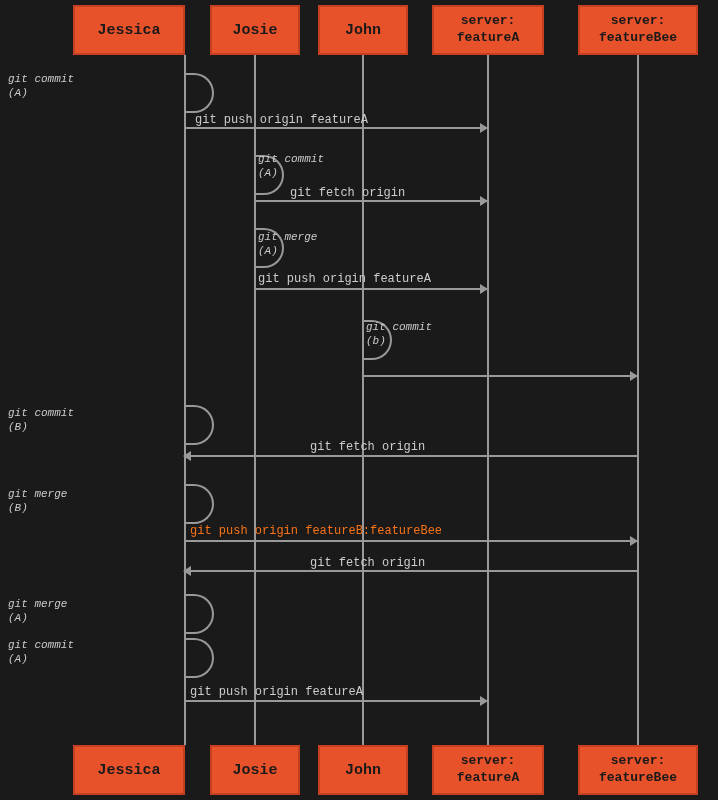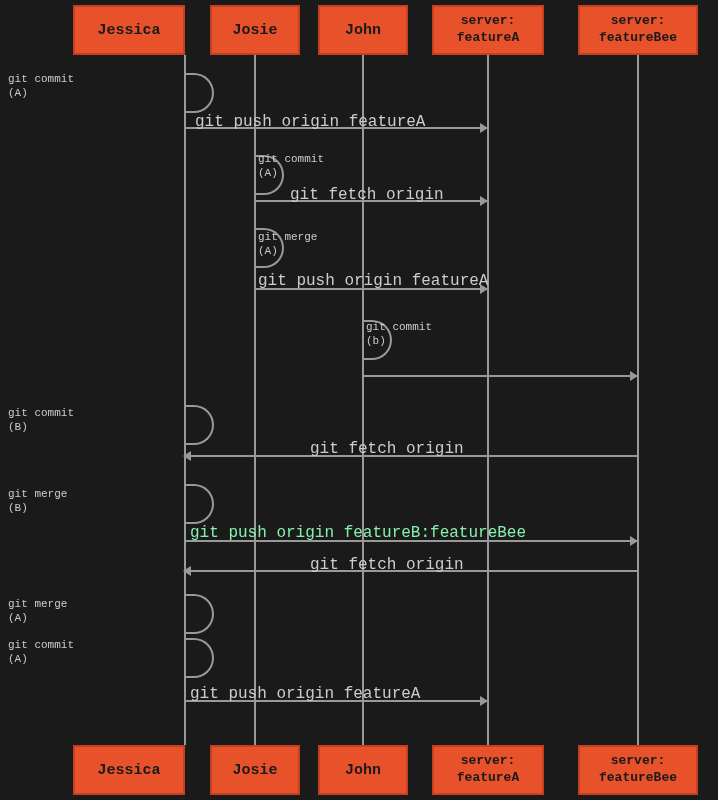--- a/index.html
+++ b/index.html
@@ -75,33 +75,34 @@
       top: -4px;
       border-right: 8px solid #999;
       border-top: 5px solid transparent;
       border-bottom: 5px solid transparent;
     }
 
     
     .arrow-label {
       position: absolute;
       color: #ccc;
-      font-size: 16px;
+      font-size: 12px;
       font-family: 'Courier New', Courier, monospace;
       white-space: nowrap;
     }
 
     
     .self-label {
       position: absolute;
       color: #ccc;
       font-size: 11px;
       font-family: 'Courier New', Courier, monospace;
       white-space: nowrap;
       line-height: 1.3;
+      font-style: italic;
     }
   </style>
 </head>
 <body>
 
 <div class="diagram">
 
   <div class="actor-box" style="left:73px; top:5px; width:112px; height:50px; font-size:15px;">
     <span>Jessica</span>
   </div>
@@ -150,21 +151,21 @@
   <div class="self-loop" style="left:184px; top:405px; width:30px; height:40px;"></div>
   <div class="self-label" style="left:8px; top:406px; font-size:11px; color:#ccc; line-height:1.3;">git commit<br>(B)</div>
 
   <div class="arrow arrow-left" style="left:184px; top:455px; width:453px;"></div>
   <div class="arrow-label" style="left:310px; top:440px; color:#ccc;">git fetch origin</div>
 
   <div class="self-loop" style="left:184px; top:484px; width:30px; height:40px;"></div>
   <div class="self-label" style="left:8px; top:487px; font-size:11px; color:#ccc; line-height:1.3;">git merge<br>(B)</div>
 
   <div class="arrow" style="left:184px; top:540px; width:453px;"></div>
-  <div class="arrow-label" style="left:190px; top:524px; color:#86efac;">git push origin featureB:featureBee</div>
+  <div class="arrow-label" style="left:190px; top:524px; color:#f97316;">git push origin featureB:featureBee</div>
 
   <div class="arrow arrow-left" style="left:184px; top:570px; width:453px;"></div>
   <div class="arrow-label" style="left:310px; top:556px; color:#ccc;">git fetch origin</div>
 
   <div class="self-loop" style="left:184px; top:594px; width:30px; height:40px;"></div>
   <div class="self-label" style="left:8px; top:597px; font-size:11px; color:#ccc; line-height:1.3;">git merge<br>(A)</div>
 
   <div class="self-loop" style="left:184px; top:638px; width:30px; height:40px;"></div>
   <div class="self-label" style="left:8px; top:638px; font-size:11px; color:#ccc; line-height:1.3;">git commit<br>(A)</div>
 

